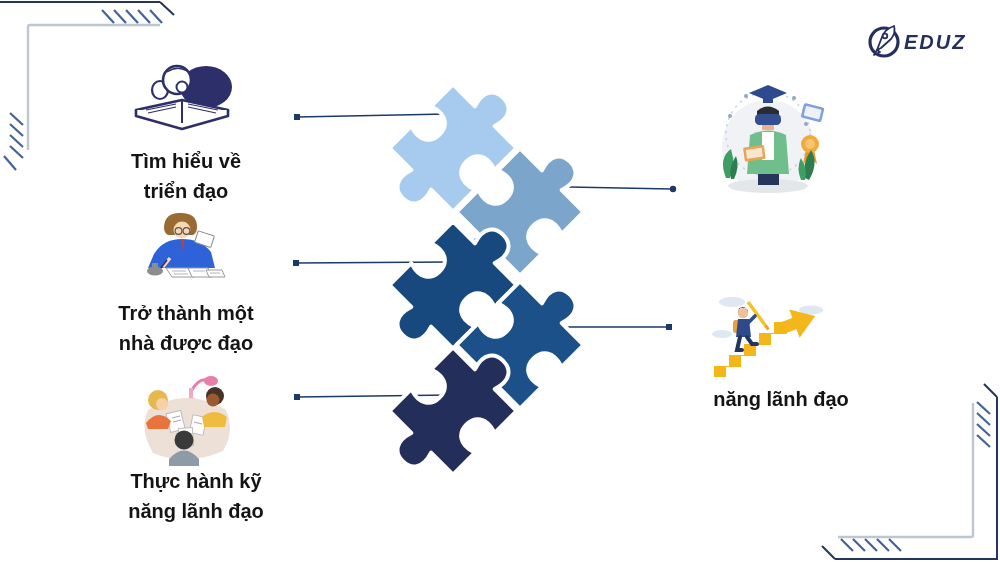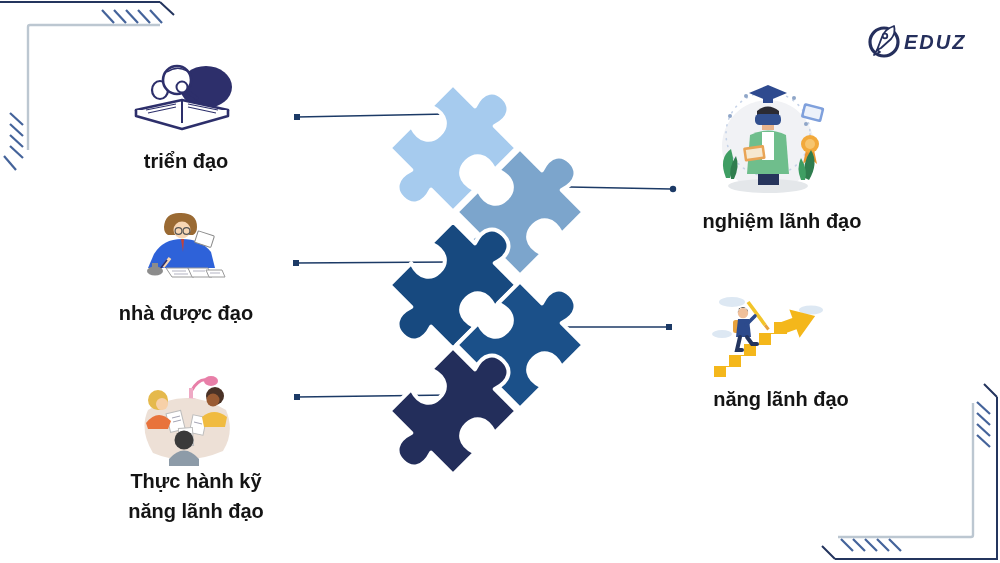--- a/index.html
+++ b/index.html
@@ -97,20 +97,21 @@
     <circle cx="51" cy="20" r="14" fill="#fff" stroke="#2D2F6B" stroke-width="2.6"></circle>
     <path d="M41 12 Q51 5 61 11" stroke="#2D2F6B" stroke-width="1.4" fill="none"></path>
     <circle cx="56" cy="27" r="5.5" fill="#fff" stroke="#2D2F6B" stroke-width="2"></circle>
     <path d="M62 32 L72 39" stroke="#2D2F6B" stroke-width="3.4"></path>
     <path d="M10 50 L56 40 L102 50 L56 63 Z" fill="#fff" stroke="#2D2F6B" stroke-width="2.6" stroke-linejoin="round"></path>
     <path d="M10 50 V56 L56 69 L102 56 V50" fill="#fff" stroke="#2D2F6B" stroke-width="2.6" stroke-linejoin="round"></path>
     <path d="M56 40 V63" stroke="#2D2F6B" stroke-width="2"></path>
     <path d="M20 50 L50 44 M22 53 L50 47 M62 44 L92 50 M62 47 L90 53" stroke="#2D2F6B" stroke-width="1.2" fill="none"></path>
   </svg>
   <div class="label" style="left:96px;top:146px;width:180px">
+    <span>Tìm hiểu về</span>
     <span>triển đạo</span>
   </div>
 
   <svg class="ill" style="left:136px;top:210px" width="100" height="80" viewBox="0 0 100 80">
     <path d="M28 17 Q29 2 45 3 Q61 3 61 17 Q61 23 57 25 L32 25 Q28 23 28 17 Z" fill="#9A6A33"></path>
     <circle cx="46" cy="20" r="8.5" fill="#F7D6B4"></circle>
     <circle cx="42.5" cy="21" r="3.4" fill="none" stroke="#555" stroke-width="1.2"></circle>
     <circle cx="50.5" cy="21" r="3.4" fill="none" stroke="#555" stroke-width="1.2"></circle>
     <path d="M18 44 Q27 29 46 29 Q65 29 75 42 L79 58 L12 58 Z" fill="#2E62D9"></path>
     <path d="M45 29 L48 29 L47 42 Z" fill="#C2433B"></path>
@@ -120,20 +121,21 @@
     <g fill="#fff" stroke="#9a9a9a" stroke-width="1">
       <path d="M30 58 l22 0 l6 9 l-22 0 z"></path>
       <path d="M52 58 l20 0 l4 9 l-20 0 z"></path>
       <path d="M70 60 l16 0 l3 7 l-16 0 z"></path>
     </g>
     <path d="M36 61 l14 0 M38 64 l14 0 M57 61 l12 0 M74 63 l10 0" stroke="#aab" stroke-width="0.9"></path>
     <ellipse cx="19" cy="61" rx="8" ry="4.5" fill="#8C8C8C"></ellipse>
     <rect x="16" y="53" width="6" height="7" fill="#8C8C8C"></rect>
   </svg>
   <div class="label" style="left:86px;top:298px;width:200px">
+    <span>Trở thành một</span>
     <span>nhà được đạo</span>
   </div>
 
   <svg class="ill" style="left:134px;top:366px" width="104" height="100" viewBox="0 0 104 100">
     <path d="M58 24 Q66 10 76 15" stroke="#E87FA8" stroke-width="3" fill="none"></path>
     <ellipse cx="77" cy="15" rx="7" ry="5" fill="#E87FA8"></ellipse>
     <rect x="55" y="22" width="4" height="13" fill="#EFA9C4"></rect>
     <ellipse cx="57" cy="35" rx="8" ry="3" fill="#EFA9C4"></ellipse>
     <path d="M14 44 Q52 20 92 44 Q101 66 89 85 Q52 101 19 87 Q5 64 14 44 Z" fill="#EDE0D6"></path>
     <g fill="#fff" stroke="#bbb" stroke-width="1">
@@ -188,21 +190,20 @@
     <rect x="56" y="45" width="12" height="5" fill="#E8B48C"></rect>
     <path d="M44 55 Q62 46 80 55 L83 94 L41 94 Z" fill="#6FBE8C"></path>
     <path d="M56 52 L68 52 L68 80 L56 80 Z" fill="#fff"></path>
     <g transform="rotate(-8 50 74)">
       <rect x="38" y="66" width="21" height="14" rx="1.5" fill="#E9A455"></rect>
       <rect x="40.5" y="68.5" width="16" height="9" fill="#F6E8CF"></rect>
     </g>
     <rect x="52" y="94" width="21" height="11" fill="#27355C"></rect>
   </svg>
   <div class="label" style="left:682px;top:206px;width:200px">
-    <span>nghiệm lãnh đạo</span>
   </div>
 
   <svg class="ill" style="left:710px;top:286px" width="118" height="92" viewBox="0 0 118 92">
     <g fill="#DDE8F3">
       <ellipse cx="22" cy="16" rx="13" ry="5"></ellipse>
         <ellipse cx="101" cy="24" rx="12" ry="4.5"></ellipse>
         <ellipse cx="12" cy="48" rx="10" ry="4"></ellipse>
     </g>
     <path d="M4 91 L4 80 L19 80 L19 69 L34 69 L34 58 L49 58 L49 47 L64 47 L64 36 L77 36 L77 48 L61 48 L61 59 L46 59 L46 70 L31 70 L31 81 L16 81 L16 91 Z" fill="#F4B71B"></path>
     <g transform="rotate(-20 86 36)">

